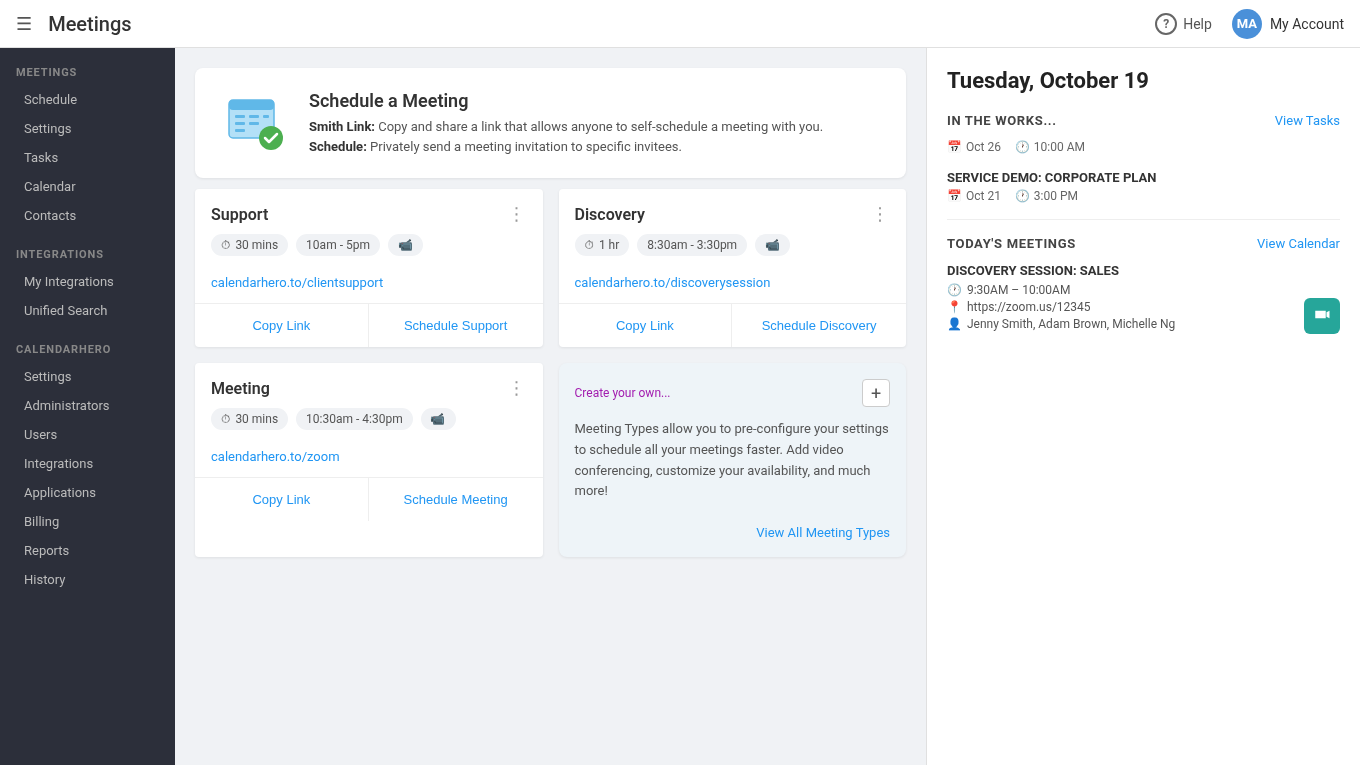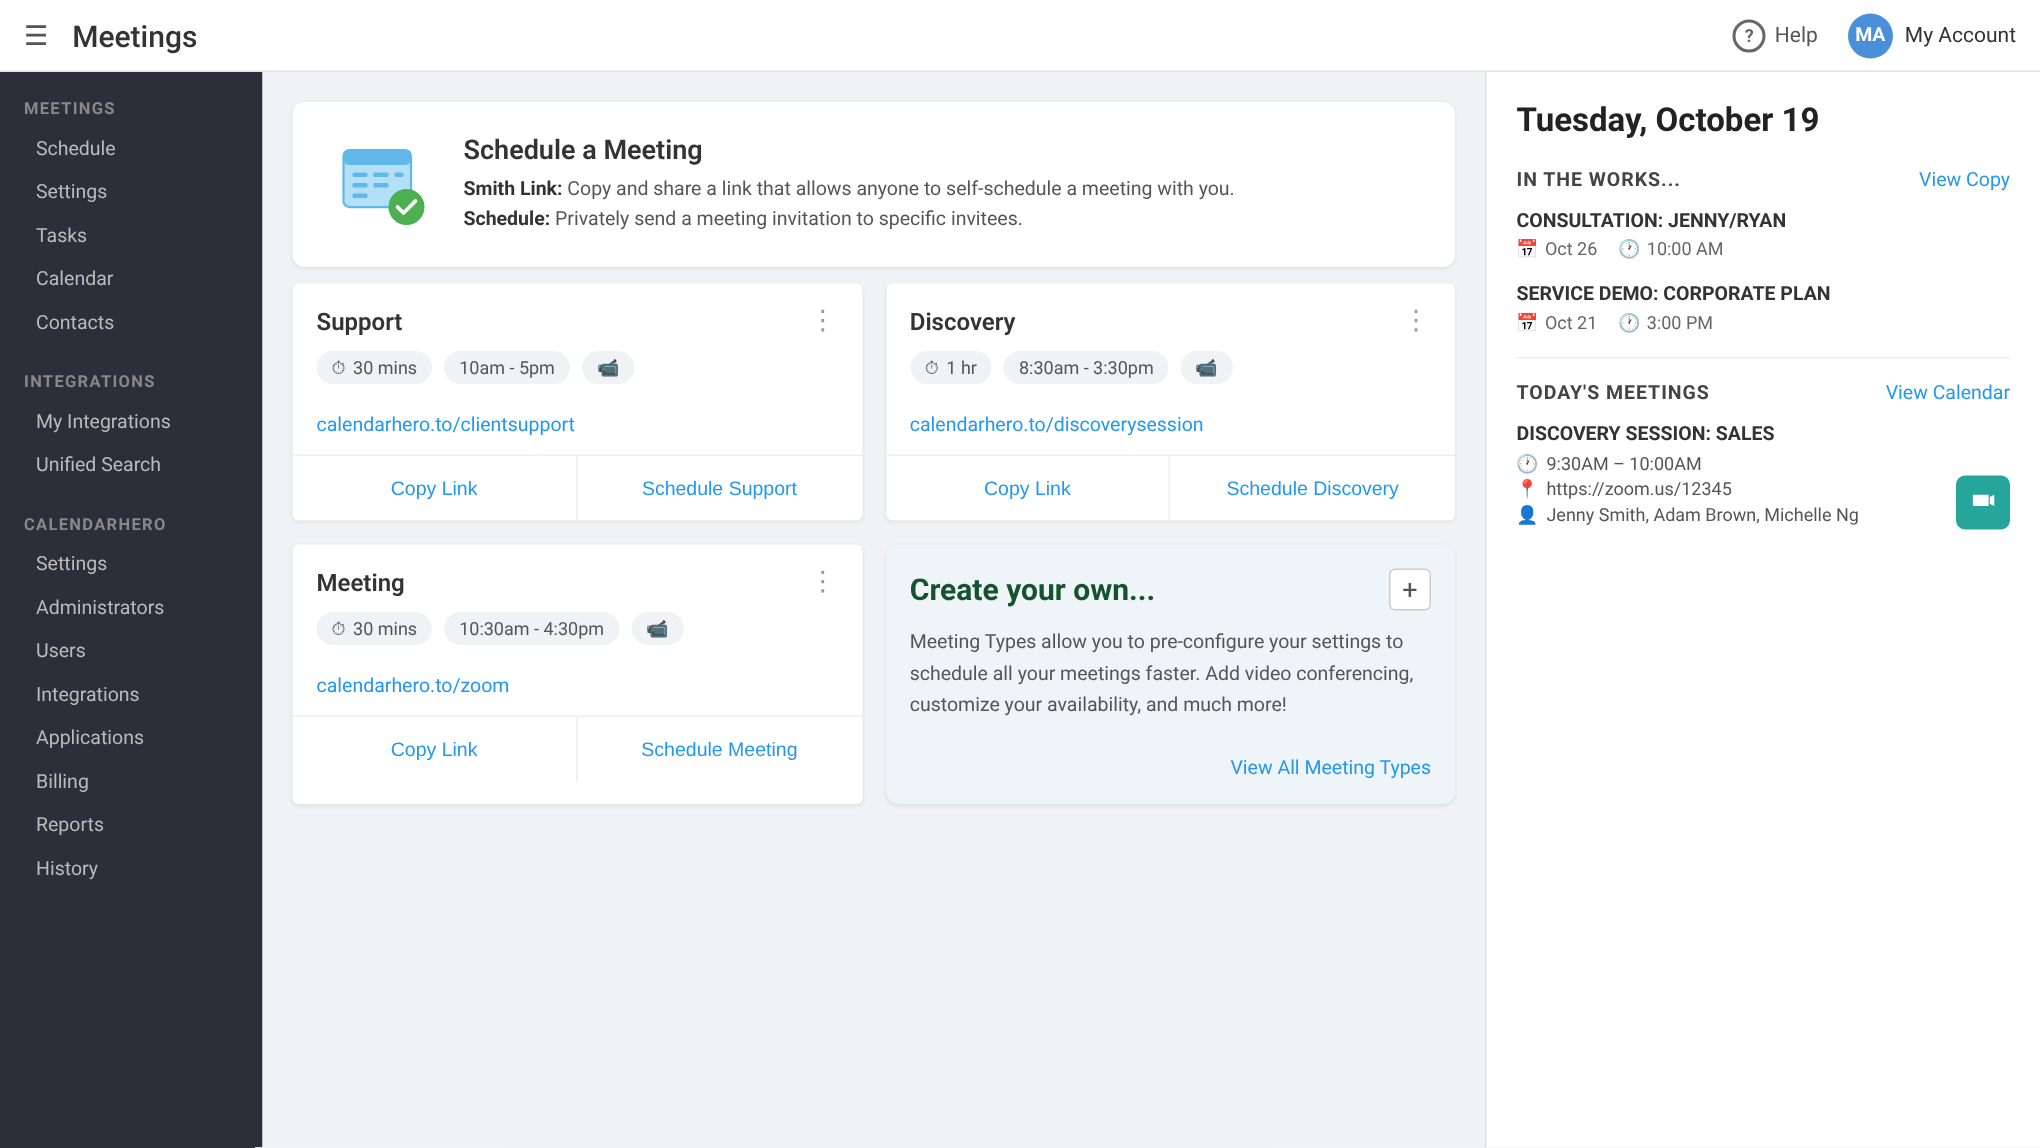--- a/index.html
+++ b/index.html
@@ -43,28 +43,28 @@
     .badge { background: #f0f2f5; border-radius: 20px; padding: 4px 10px; font-size: 12px; color: #555; display: flex; align-items: center; gap: 5px; }
     .card-link { padding: 6px 16px 12px; }
     .card-link a { color: #2196F3; font-size: 13px; text-decoration: none; }
     .card-actions { display: grid; grid-template-columns: 1fr 1fr; border-top: 1px solid #eee; }
     .card-action-btn { padding: 14px; text-align: center; color: #2196F3; font-size: 13px; font-weight: 500; cursor: pointer; border: none; background: none; }
     .card-action-btn:first-child { border-right: 1px solid #eee; }
 
     
     .create-card { background: #eef4f8; border-radius: 8px; box-shadow: 0 1px 3px rgba(0,0,0,0.08); padding: 16px; display: flex; flex-direction: column; }
     .create-card-header { display: flex; justify-content: space-between; align-items: center; margin-bottom: 12px; }
-    .create-card-title { font-size: 20px; font-weight: 700; color: #14532d; }
+    .create-card-title { font-size: 12px; font-weight: 400; color: #a21caf; }
     .create-card-plus { width: 28px; height: 28px; border-radius: 4px; background: #fff; border: 1px solid #ccc; display: flex; align-items: center; justify-content: center; cursor: pointer; font-size: 18px; color: #555; }
     .create-card-body { font-size: 13px; color: #555; line-height: 1.6; flex: 1; }
     .create-card-footer { margin-top: 20px; text-align: right; }
     .create-card-footer a { color: #2196F3; font-size: 13px; text-decoration: none; cursor: pointer; }
 
     
-    .right-panel { width: 370px; background: #fff; border-left: 1px solid #e0e0e0; flex-shrink: 0; overflow-y: auto; padding: 20px; }
+    .right-panel { width: 434px; background: #fff; border-left: 1px solid #e0e0e0; flex-shrink: 0; overflow-y: auto; padding: 20px; }
     .right-date { font-size: 22px; font-weight: 700; color: #222; margin-bottom: 20px; }
     .right-section-header { display: flex; justify-content: space-between; align-items: center; margin-bottom: 12px; }
     .right-section-label { font-size: 13px; font-weight: 700; color: #444; text-transform: uppercase; letter-spacing: 0.05em; }
     .right-section-link { font-size: 13px; color: #2196F3; cursor: pointer; text-decoration: none; }
     .event-item { margin-bottom: 16px; }
     .event-name { font-size: 13px; font-weight: 700; color: #333; margin-bottom: 4px; text-transform: uppercase; }
     .event-meta { display: flex; align-items: center; gap: 14px; font-size: 12px; color: #666; }
     .event-meta span { display: flex; align-items: center; gap: 4px; }
     .divider { border: none; border-top: 1px solid #eee; margin: 16px 0; }
     .today-event { display: flex; justify-content: space-between; align-items: flex-end; }
@@ -231,25 +231,24 @@
       </div>
 
     </div>
   </main>
 
   <aside class="right-panel">
     <div class="right-date">Tuesday, October 19</div>
 
     <div class="right-section-header">
       <span class="right-section-label">IN THE WORKS...</span>
-      <a class="right-section-link">View Copy</a>
+      <a class="right-section-link">View Tasks</a>
     </div>
 
     <div class="event-item">
-      <div class="event-name">CONSULTATION: JENNY/RYAN</div>
       <div class="event-meta">
         <span>
           <span>📅</span>
           <span>Oct 26</span>
         </span>
         <span>
           <span>🕐</span>
           <span>10:00 AM</span>
         </span>
       </div>

